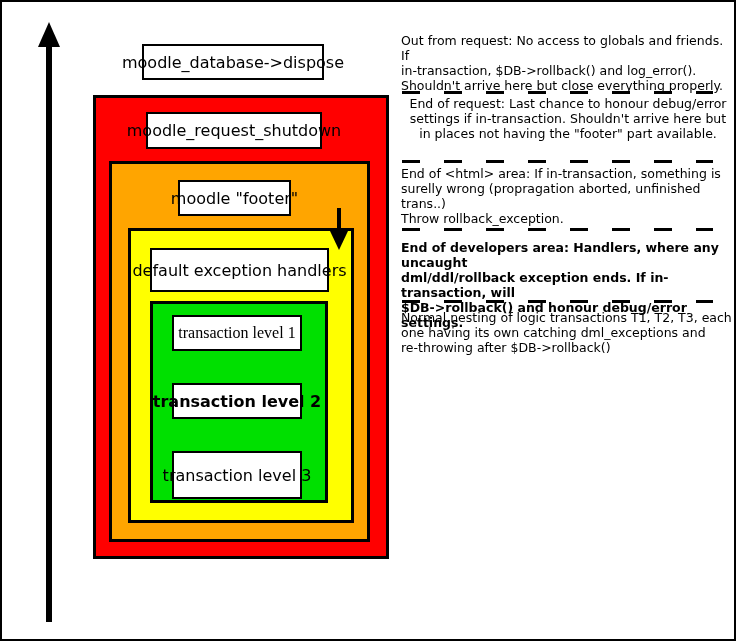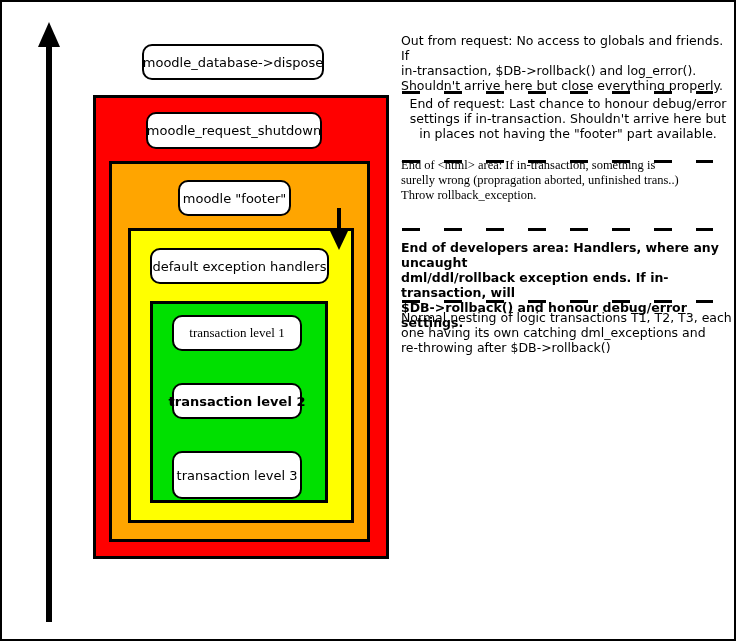--- a/index.html
+++ b/index.html
@@ -17,25 +17,25 @@
   .layer {
     position: absolute;
     box-sizing: border-box;
     border: 3px solid #000;
   }
   .pill {
     position: absolute;
     box-sizing: border-box;
     background: #fff;
     border: 2px solid #000;
-    border-radius: 10px;
+    border-radius: 0;
     display: flex;
     align-items: center;
     justify-content: center;
-    font-size: 13px;
+    font-size: 16px;
     white-space: nowrap;
     z-index: 5;
   }
   .note {
     position: absolute;
     left: 399px;
     width: 334px;
     font-size: 12.5px;
     line-height: 15px;
     white-space: pre-line;
@@ -96,36 +96,36 @@
   <div class="layer" style="left: 148px; top: 299px; width: 178px; height: 202px; background-color: rgb(0, 224, 0);"></div>
 
   <div>
     <div class="down-arrow-shaft"></div>
     <div class="down-arrow-head"></div>
   </div>
 
   <div class="pill" style="left:140px; top:42px; width:182px; height:36px;">moodle_database-&gt;dispose</div>
   <div class="pill" style="left:144px; top:110px; width:176px; height:37px;">moodle_request_shutdown</div>
   <div class="pill" style="left:176px; top:178px; width:113px; height:36px;">moodle "footer"</div>
-  <div class="pill" style="left:148px; top:246px; width:179px; height:36px;text-align:right;">default exception handlers</div>
+  <div class="pill" style="left:148px; top:246px; width:179px; height:44px;text-align:right;">default exception handlers</div>
   <div class="pill" style="left:170px; top:313px; width:130px; height:36px;font-family:Liberation Serif, serif;">transaction level 1</div>
   <div class="pill" style="left:170px; top:381px; width:130px; height:36px;font-weight:bold;">transaction level 2</div>
   <div class="pill" style="left:170px; top:449px; width:130px; height:48px;">transaction level 3</div>
 
   <div class="note" style="top:31px;">Out from request: No access to globals and friends. If
 in-transaction, $DB-&gt;rollback() and log_error().
 Shouldn't arrive here but close everything properly.</div>
   <div class="sep" style="top:89px;"></div>
 
   <div class="note" style="top:94px;text-align:center;">End of request: Last chance to honour debug/error
 settings if in-transaction. Shouldn't arrive here but
 in places not having the "footer" part available.</div>
   <div class="sep" style="top:158px;"></div>
 
-  <div class="note" style="top:156px;font-family:Liberation Serif, serif;">End of &lt;html&gt; area: If in-transaction, something is
+  <div class="note" style="top:164px;">End of &lt;html&gt; area: If in-transaction, something is
 surelly wrong (propragation aborted, unfinished trans..)
 Throw rollback_exception.</div>
   <div class="sep" style="top:226px;"></div>
 
   <div class="note" style="top:238px;font-weight:bold;">End of developers area: Handlers, where any uncaught
 dml/ddl/rollback exception ends. If in-transaction, will
 $DB-&gt;rollback() and honour debug/error settings.</div>
   <div class="sep" style="top:298px;"></div>
 
   <div class="note" style="top:308px;">Normal nesting of logic transactions T1, T2, T3, each

